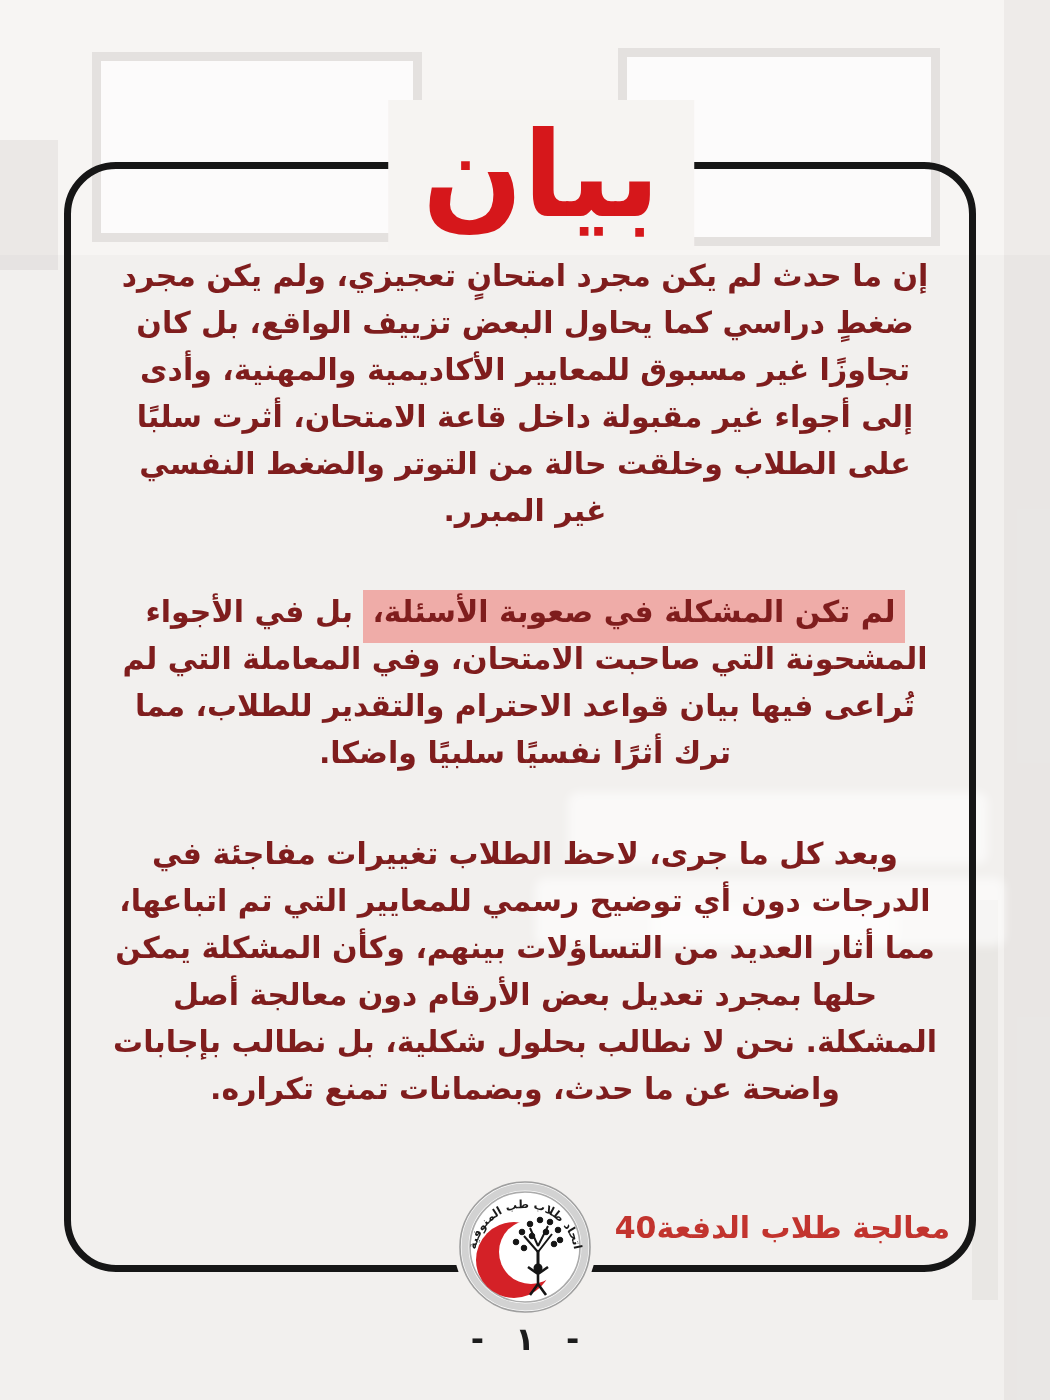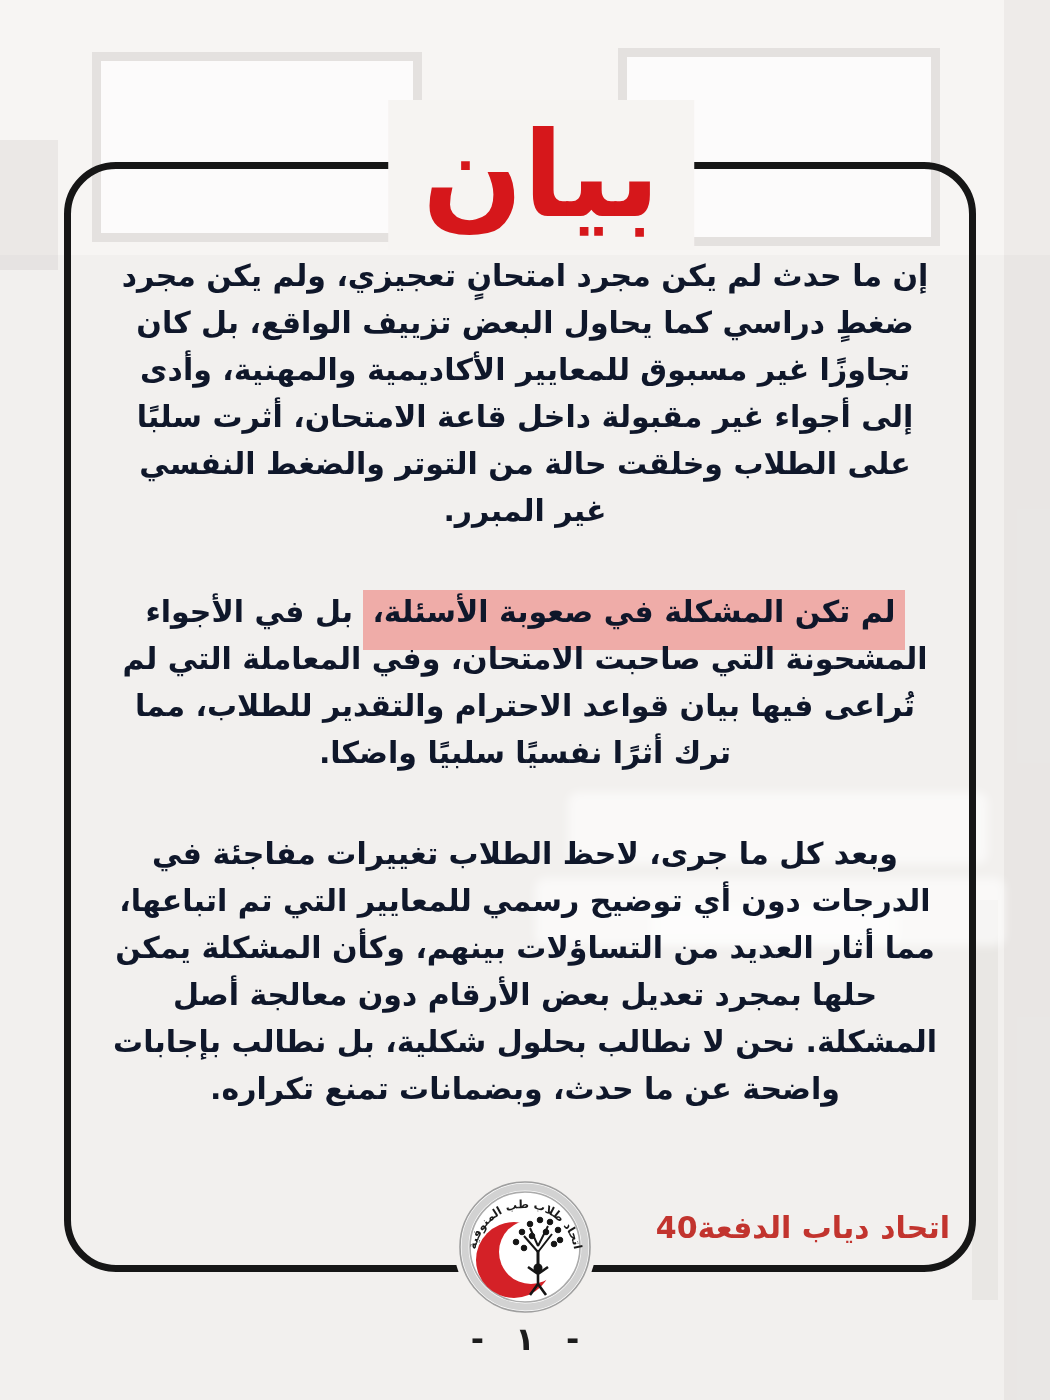--- a/index.html
+++ b/index.html
@@ -35,27 +35,27 @@
     font-size:118px;line-height:150px;font-weight:900;
     color:var(--title_red,#d6171b);
     background:#f6f4f2;
     padding:0 34px;
     letter-spacing:-2px;
   }
   
   .content{
     position:absolute;top:252px;left:112px;width:826px;z-index:2;
     direction:rtl;text-align:center;
-    font-size:30px;line-height:47px;font-weight:bold;color:#0f172a;
+    font-size:30px;line-height:47px;font-weight:bold;color:#7f1d1d;
   }
   .para{margin:0 0 54px 0;}
   .para:last-child{margin-bottom:0;}
   .hl{
     background:var(--highlight_pink,#efaca8);
-    padding:4px 9px 21px;
+    padding:4px 9px 14px;
     box-decoration-break:clone;-webkit-box-decoration-break:clone;
   }
   
   .signature{
     position:absolute;right:100px;top:1210px;z-index:2;
     direction:rtl;font-size:30px;font-weight:bold;
     color:var(--signature_red,#c2342e);
   }
   .logo-backing{
     position:absolute;left:50%;top:1176px;transform:translateX(-50%);
@@ -85,21 +85,21 @@
 <div class="frame"></div>
 
 <h1 class="title">بيان</h1>
 
 <div class="content">
     <div class="para"><span>إن ما حدث لم يكن مجرد امتحانٍ تعجيزي، ولم يكن مجرد ضغطٍ دراسي كما يحاول البعض تزييف الواقع، بل كان تجاوزًا غير مسبوق للمعايير الأكاديمية والمهنية، وأدى إلى أجواء غير مقبولة داخل قاعة الامتحان، أثرت سلبًا على الطلاب وخلقت حالة من التوتر والضغط النفسي غير المبرر.</span></div>
     <div class="para"><span class="hl">لم تكن المشكلة في صعوبة الأسئلة،</span><span> بل في الأجواء المشحونة التي صاحبت الامتحان، وفي المعاملة التي لم تُراعى فيها بيان قواعد الاحترام والتقدير للطلاب، مما ترك أثرًا نفسيًا سلبيًا واضكا.</span></div>
     <div class="para"><span>وبعد كل ما جرى، لاحظ الطلاب تغييرات مفاجئة في الدرجات دون أي توضيح رسمي للمعايير التي تم اتباعها، مما أثار العديد من التساؤلات بينهم، وكأن المشكلة يمكن حلها بمجرد تعديل بعض الأرقام دون معالجة أصل المشكلة. نحن لا نطالب بحلول شكلية، بل نطالب بإجابات واضحة عن ما حدث، وبضمانات تمنع تكراره.</span></div>
   </div>
 
-<div class="signature">اتحاد دياب الدفعة40</div>
+<div class="signature">معالجة طلاب الدفعة40</div>
 
 <div class="logo-backing"></div>
 <svg class="logo" width="134" height="134" viewBox="0 0 134 134">
   <circle cx="67" cy="67" r="65" fill="#fdfdfd" stroke="#9f9f9f" stroke-width="1.6"></circle>
   <circle cx="67" cy="67" r="60" fill="none" stroke="#d2d2d2" stroke-width="7"></circle>
   <circle cx="67" cy="67" r="55" fill="#ffffff" stroke="#ababab" stroke-width="1.6"></circle>
   <defs>
     <path id="arcTop" d="M 17 78 A 50 50 0 0 1 117 78"></path>
   </defs>
   <text font-size="11.5" font-weight="bold" fill="#1a1a1a">

